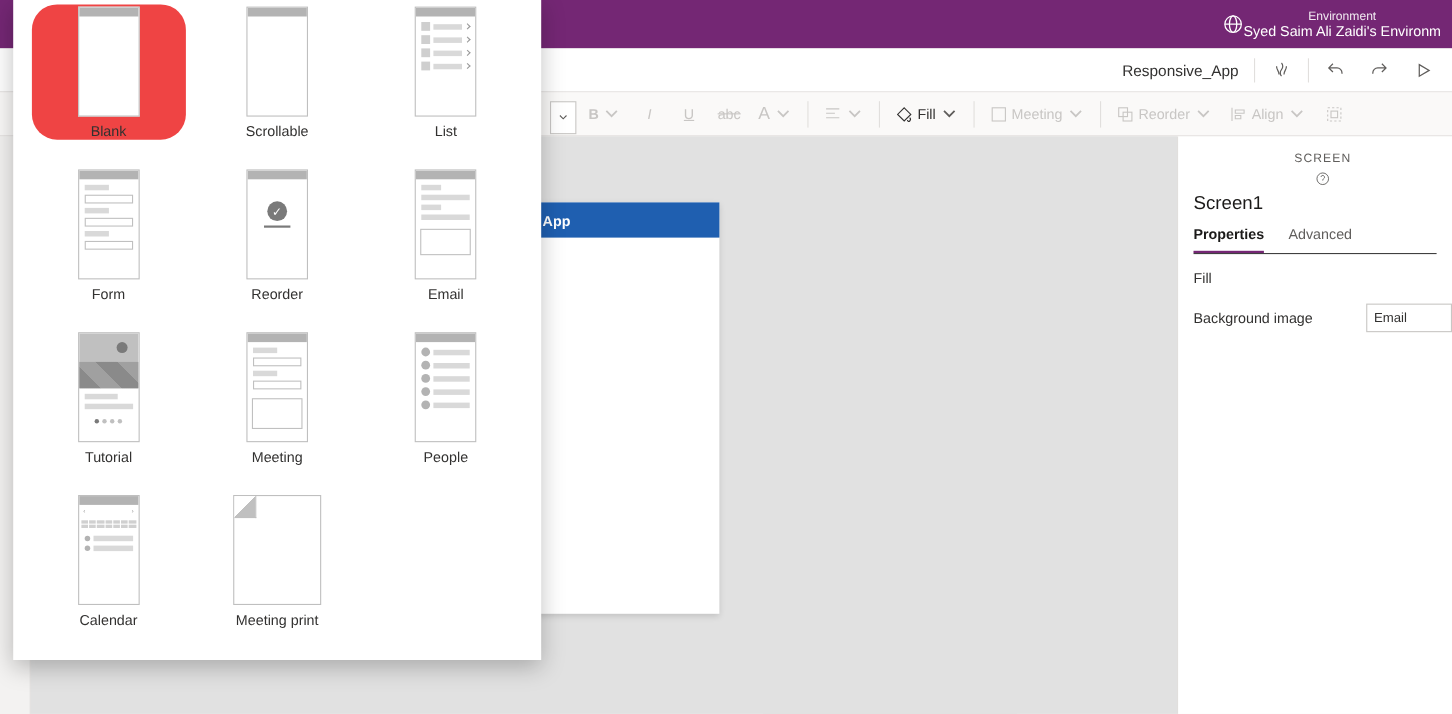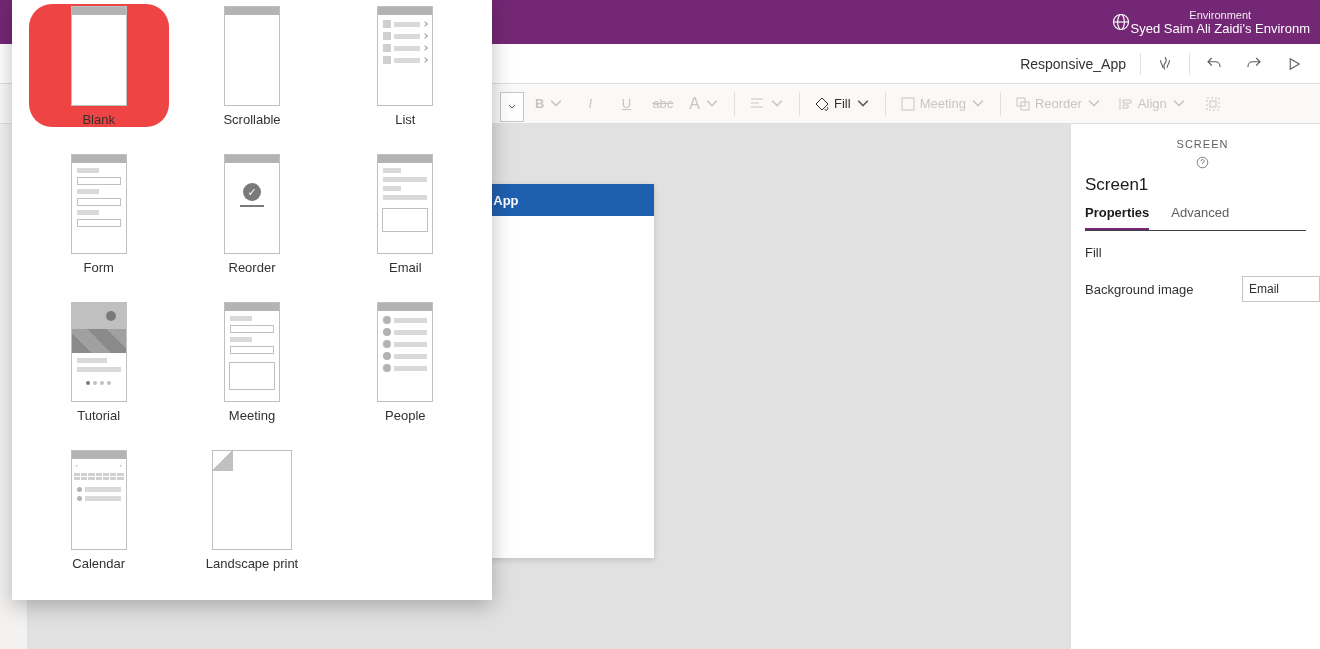--- a/index.html
+++ b/index.html
@@ -434,16 +434,16 @@
           </div>
         </div>
     </div>
     <span class="cap">Calendar</span>
   </div>
 
   <div class="gitem">
     <div class="thumb square" style="width:80px;height:100px;position:relative;">
         <div class="fold"></div>
       </div>
-    <span class="cap">Landscape print</span>
+    <span class="cap">Meeting print</span>
   </div>
 
 </div>
 
 </body></html>

